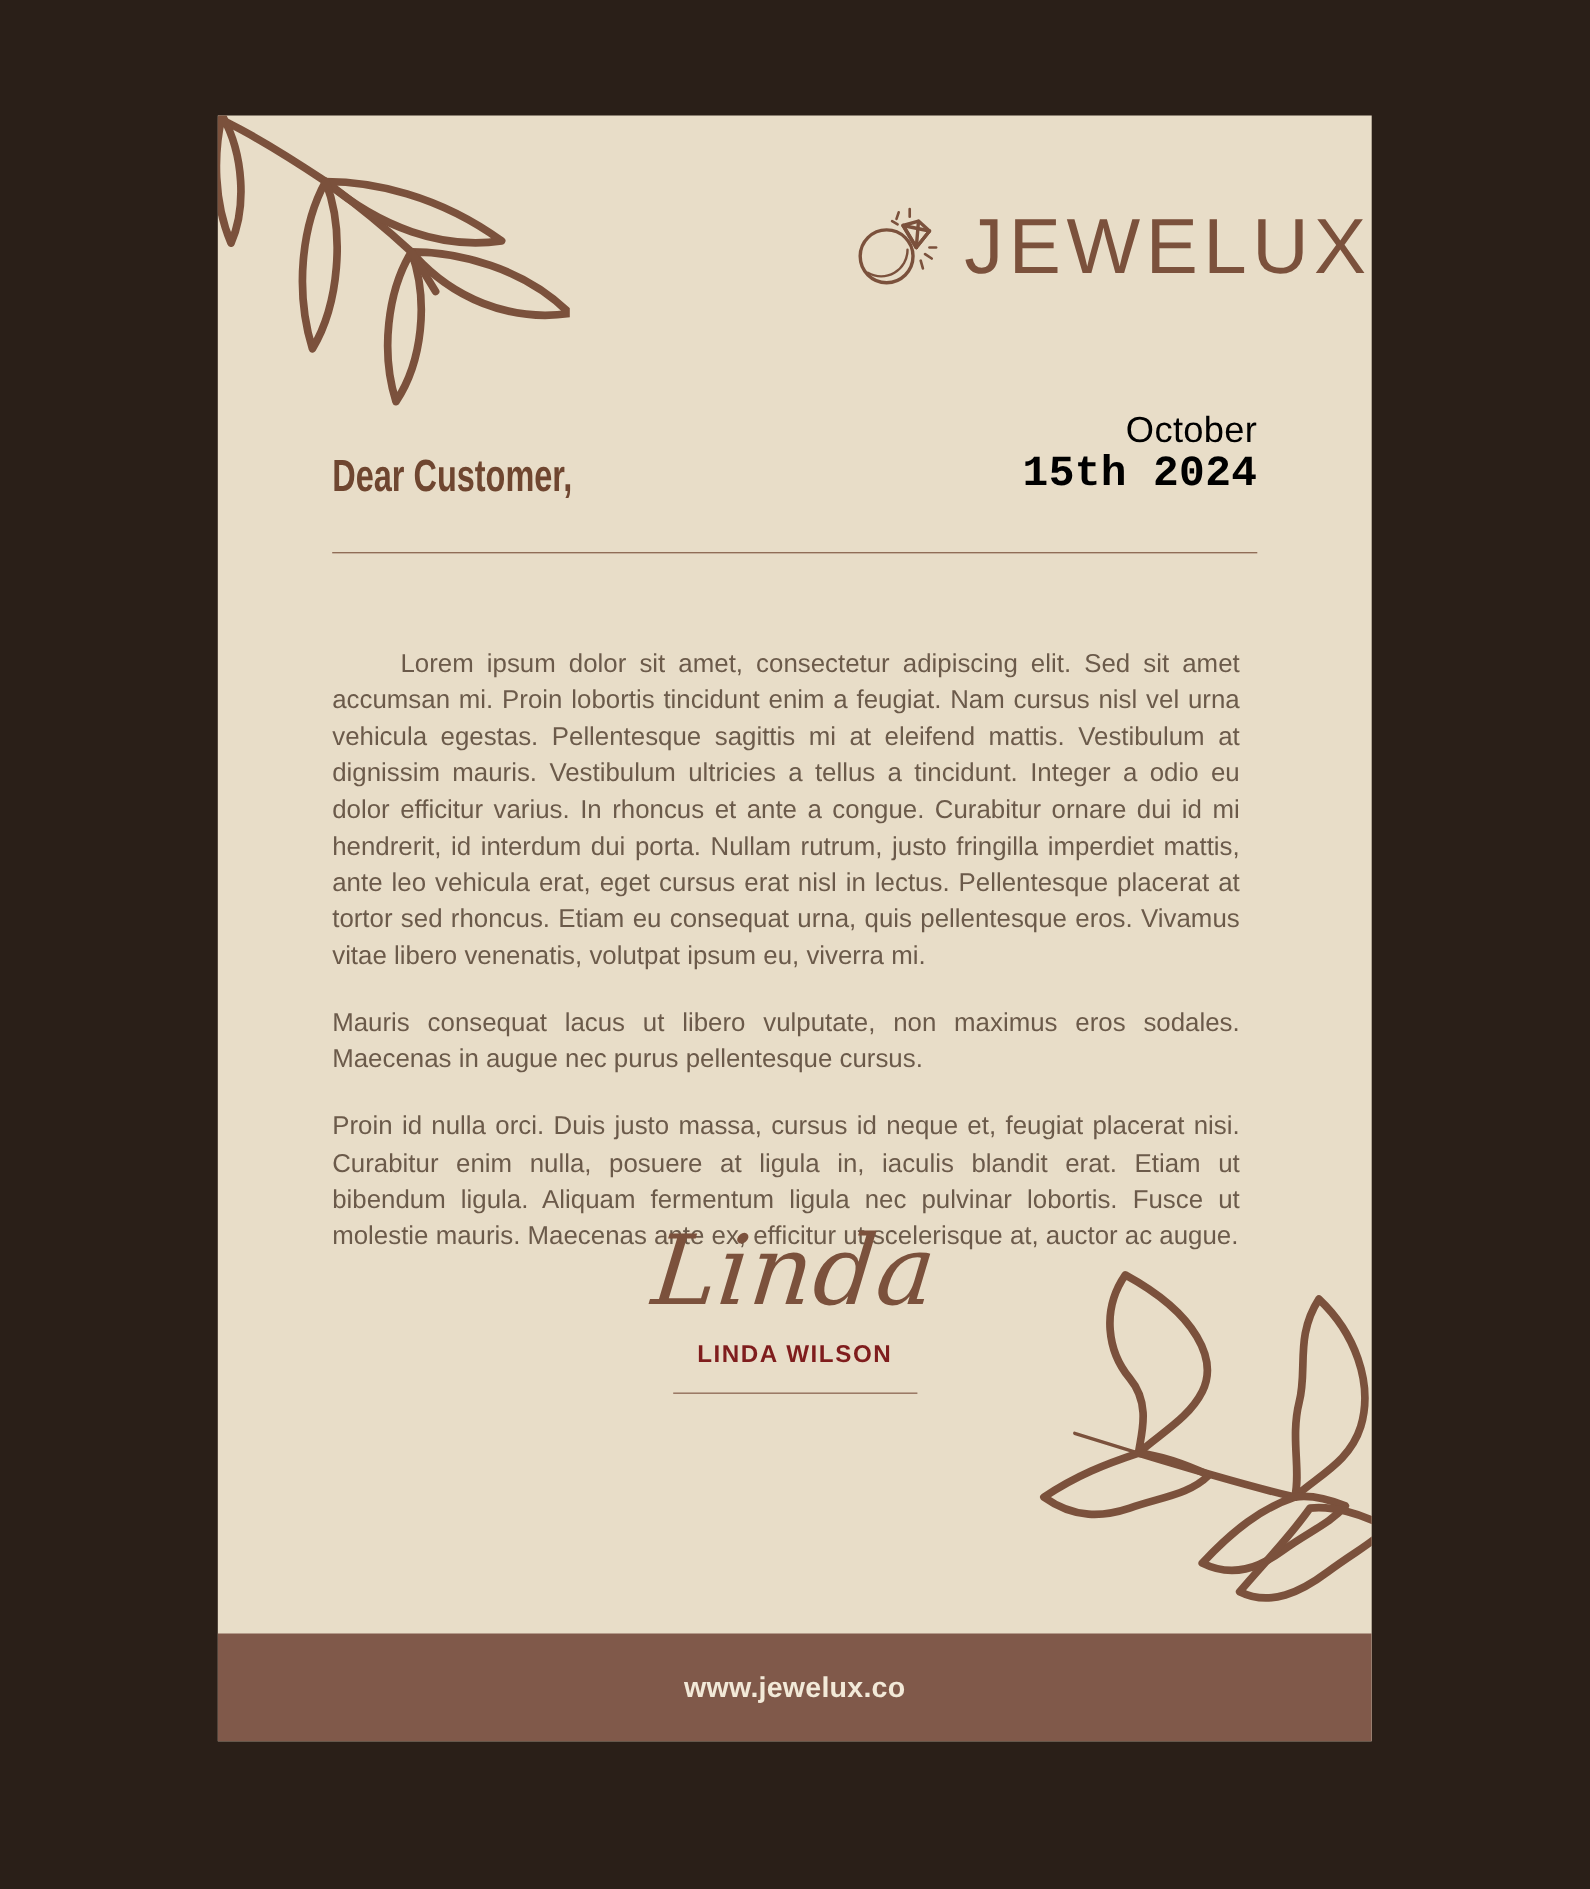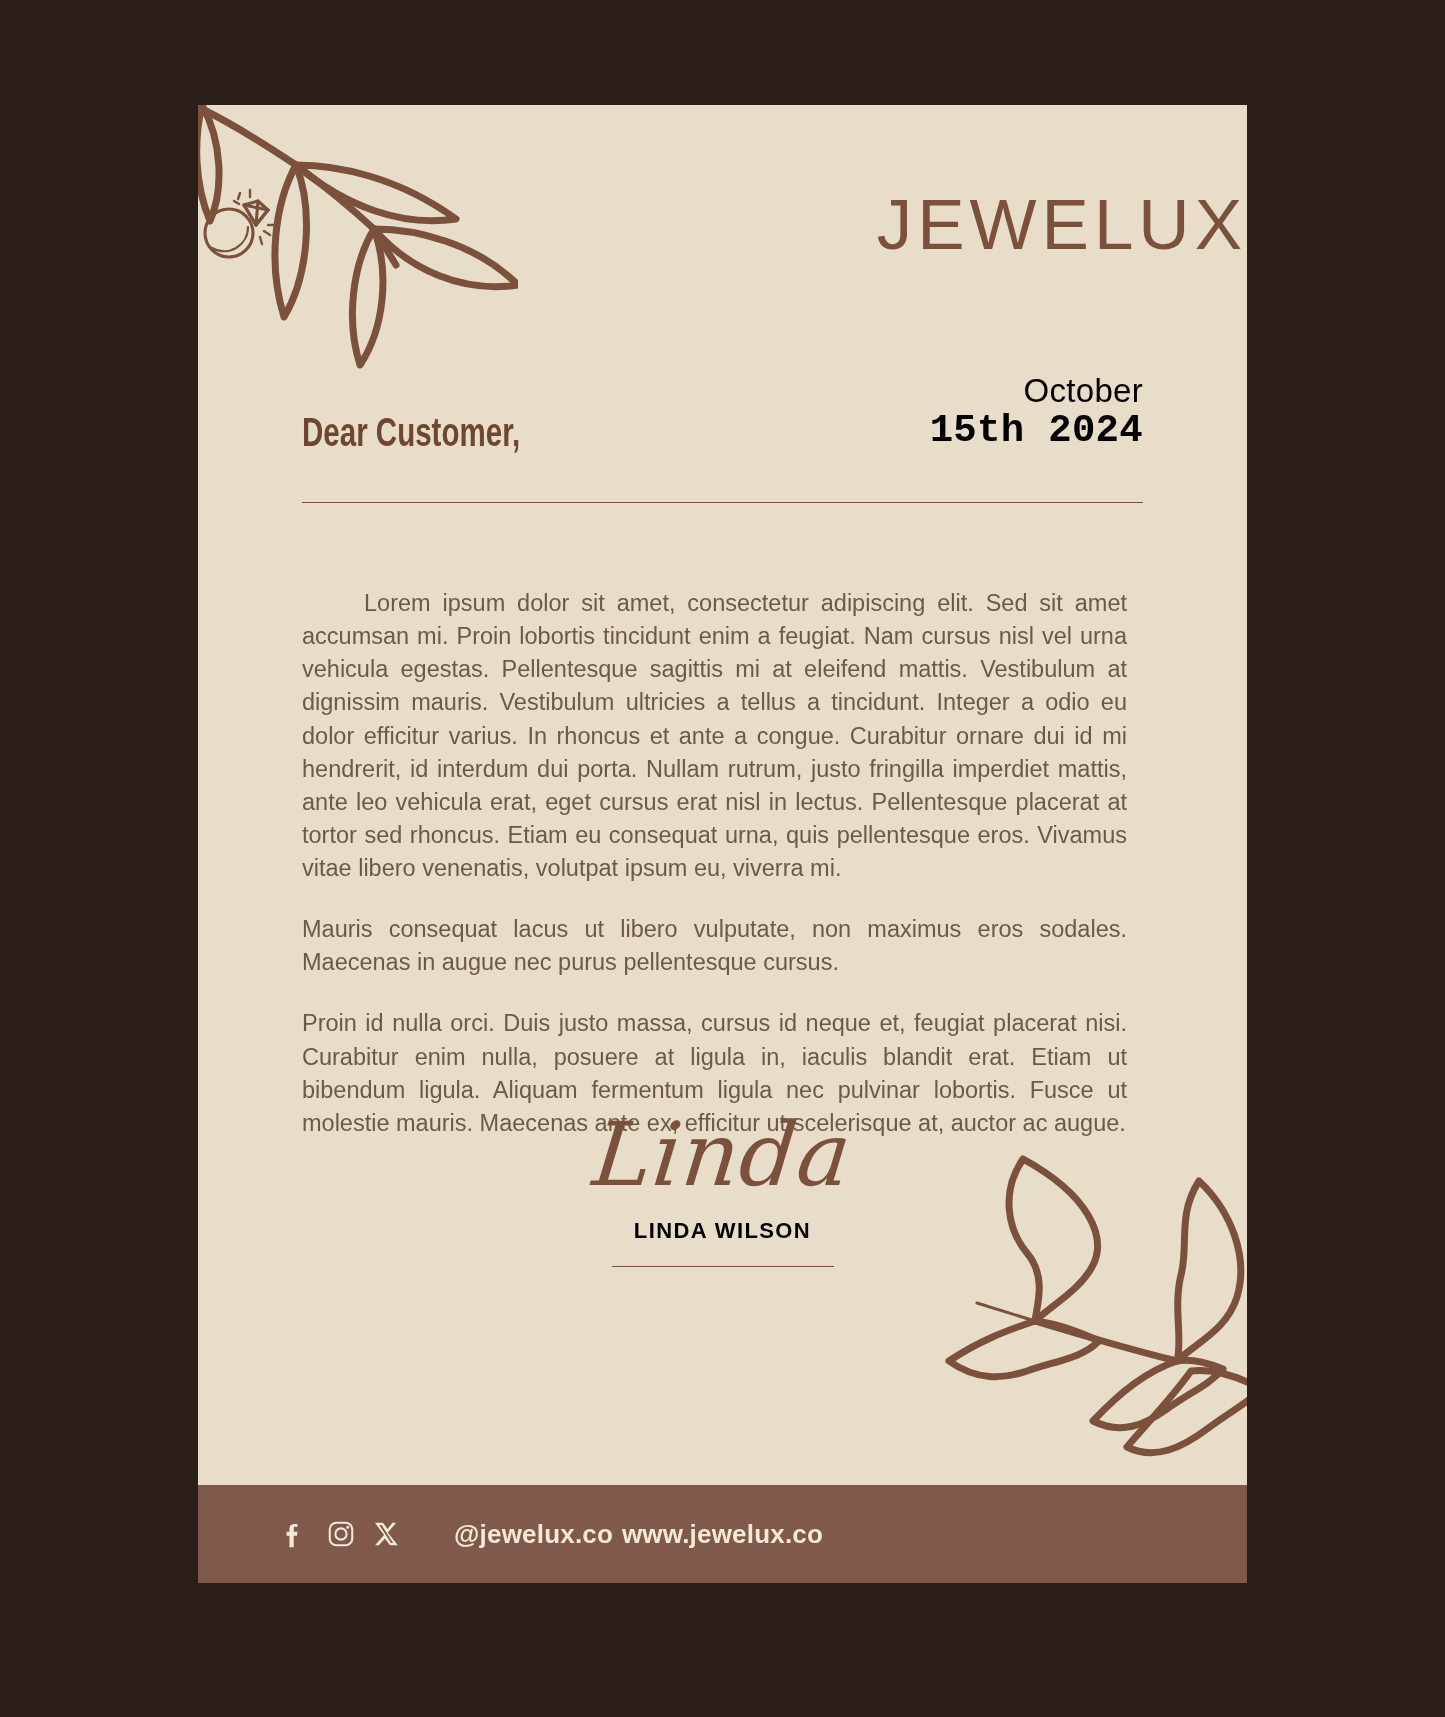--- a/index.html
+++ b/index.html
@@ -51,21 +51,21 @@
   }
 
   
   #logo-block {
     position: absolute;
     left: 0;
     top: 80px;
     width: 100%;
     display: flex;
     align-items: center;
-    justify-content: space-between;
+    justify-content: flex-end;
     gap: 24px;
   }
   #ring-icon {
     width: 78px;
     height: 78px;
     flex: none;
     display: block;
   }
   #brand-wordmark {
     font-size: 71px;
@@ -158,21 +158,21 @@
     line-height: 1.02;
     letter-spacing: 1px;
     transform: skewX(-6deg);
     display: inline-block;
   }
   #signer-name {
     margin-top: 18px;
     font-size: 22px;
     font-weight: bold;
     letter-spacing: 1.4px;
-    color: #000000;
+    color: #7f1d1d;
   }
   #signature-rule {
     margin: 22px auto 0 auto;
     width: 222px;
     height: 1px;
     background: #7b513c;
   }
 
   
   #footer-bar {
@@ -306,35 +306,19 @@
       <p>Proin id nulla orci. Duis justo massa, cursus id neque et, feugiat placerat nisi. Curabitur enim nulla, posuere at ligula in, iaculis blandit erat. Etiam ut bibendum ligula. Aliquam fermentum ligula nec pulvinar lobortis. Fusce ut molestie mauris. Maecenas ante ex, efficitur ut scelerisque at, auctor ac augue.</p>
     </div>
 
     <div id="signature-block">
       <div id="signature-script">Linda</div>
       <div id="signer-name">LINDA WILSON</div>
       <div id="signature-rule"></div>
     </div>
 
     <div id="footer-bar">
-      <div id="footer-left">
-        <svg class="social-icon" viewBox="0 0 32 32">
-          <path fill="#f2e9d8" d="M20.8 5.2h-3.4c-3.1 0-5.2 2-5.2 5.1v3.2H9.1v4.3h3.1V30h4.6V17.8h3.4l.6-4.3h-4V10c0-1.1.4-1.6 1.6-1.6h2.4V5.2z"></path>
-        </svg>
-        <svg class="social-icon" viewBox="0 0 32 32">
-          <g fill="none" stroke="#f2e9d8" stroke-width="2.2">
-            <rect x="4" y="4" width="24" height="24" rx="7"></rect>
-            <circle cx="16" cy="16" r="6"></circle>
-          </g>
-          <circle cx="23.2" cy="8.8" r="1.7" fill="#f2e9d8"></circle>
-        </svg>
-        <svg class="social-icon" viewBox="0 0 32 32">
-          <path fill="#f2e9d8" d="M19.6 4h4.1l-9 10.3L25.4 28h-8.3l-5.5-7.2L5.2 28H1.1l9.6-11L1 4h8.5l5 6.6L19.6 4zm-1.5 21.6h2.3L8.1 6.3H5.6l12.5 19.3z"></path>
-        </svg>
-        <div id="footer-handle">@jewelux.co</div>
-      </div>
       <div id="footer-website">
         <span>www.jewelux.co</span>
       </div>
     </div>
 
   </div>
 </div>
 
 </body></html>

